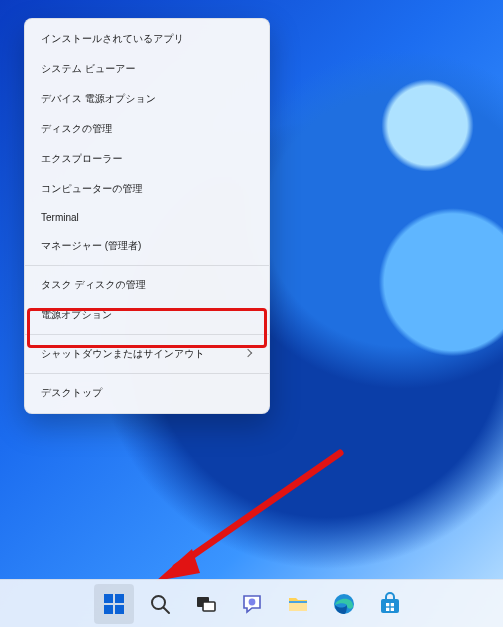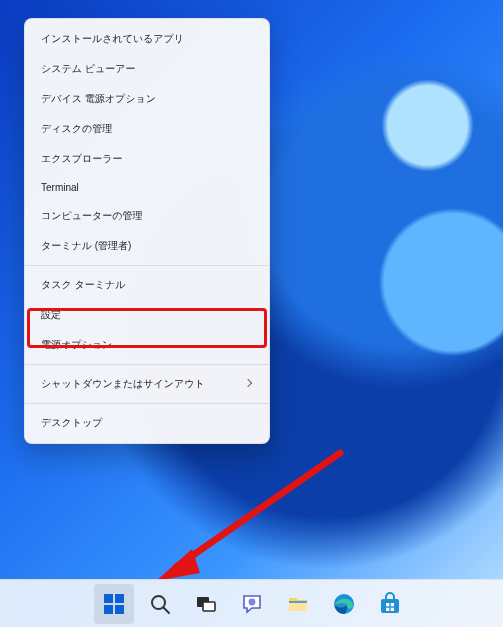--- a/index.html
+++ b/index.html
@@ -86,34 +86,31 @@
     <div class="menu-item">
         <span>デバイス 電源オプション</span>
       </div>
     <div class="menu-item">
         <span>ディスクの管理</span>
       </div>
     <div class="menu-item">
         <span>エクスプローラー</span>
       </div>
     <div class="menu-item">
+        <span>コンピューターの管理</span>
+      </div>
+    <div class="menu-item">
         <span>Terminal</span>
       </div>
     <div class="menu-item">
-        <span>コンピューターの管理</span>
-      </div>
-    <div class="menu-item">
-        <span>ターミナル (管理者)</span>
+        <span>マネージャー (管理者)</span>
       </div>
     <div class="menu-sep"></div>
     <div class="menu-item">
-        <span>タスク ターミナル</span>
-      </div>
-    <div class="menu-item">
-        <span>設定</span>
+        <span>タスク ディスクの管理</span>
       </div>
     <div class="menu-item">
         <span>電源オプション</span>
       </div>
     <div class="menu-sep"></div>
     <div class="menu-item">
       <span>シャットダウンまたはサインアウト</span>
       <span class="chevron"></span>
     </div>
     <div class="menu-sep"></div>

